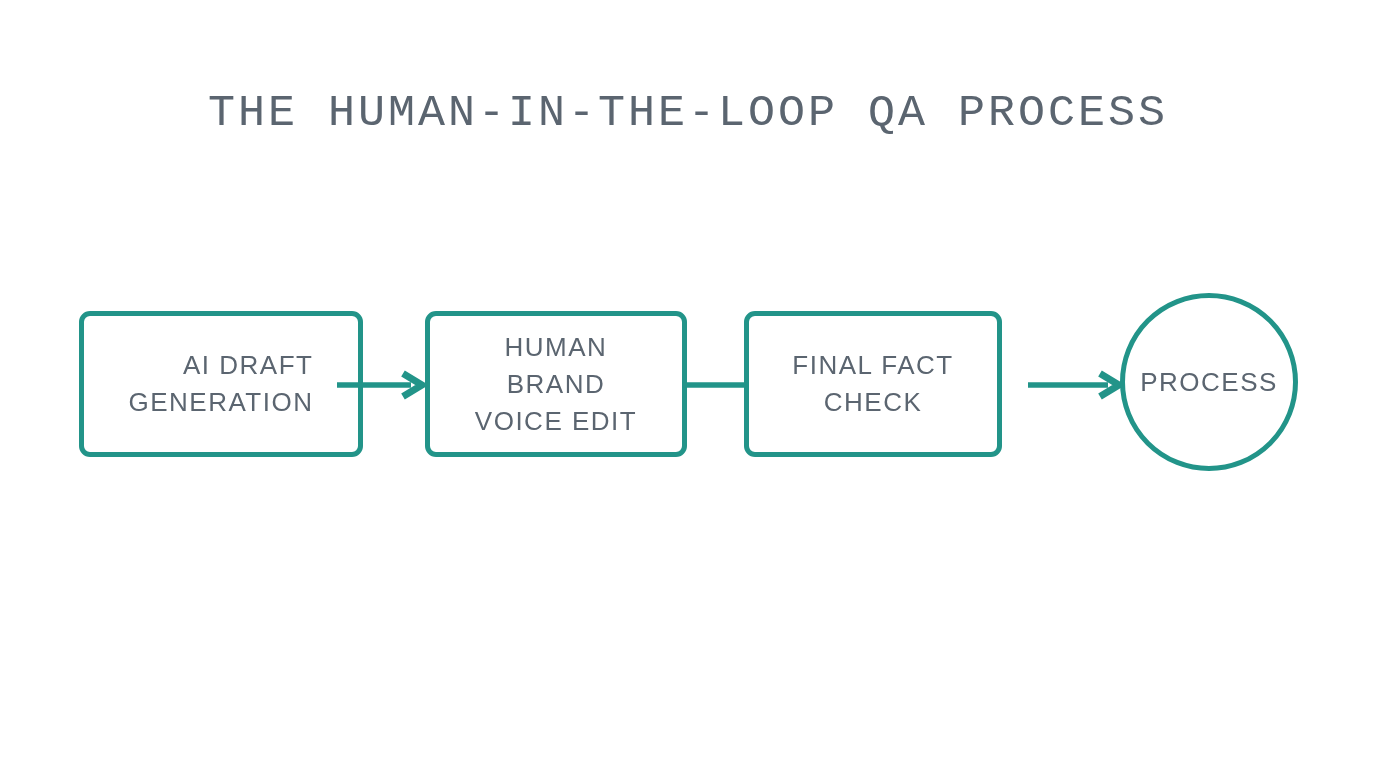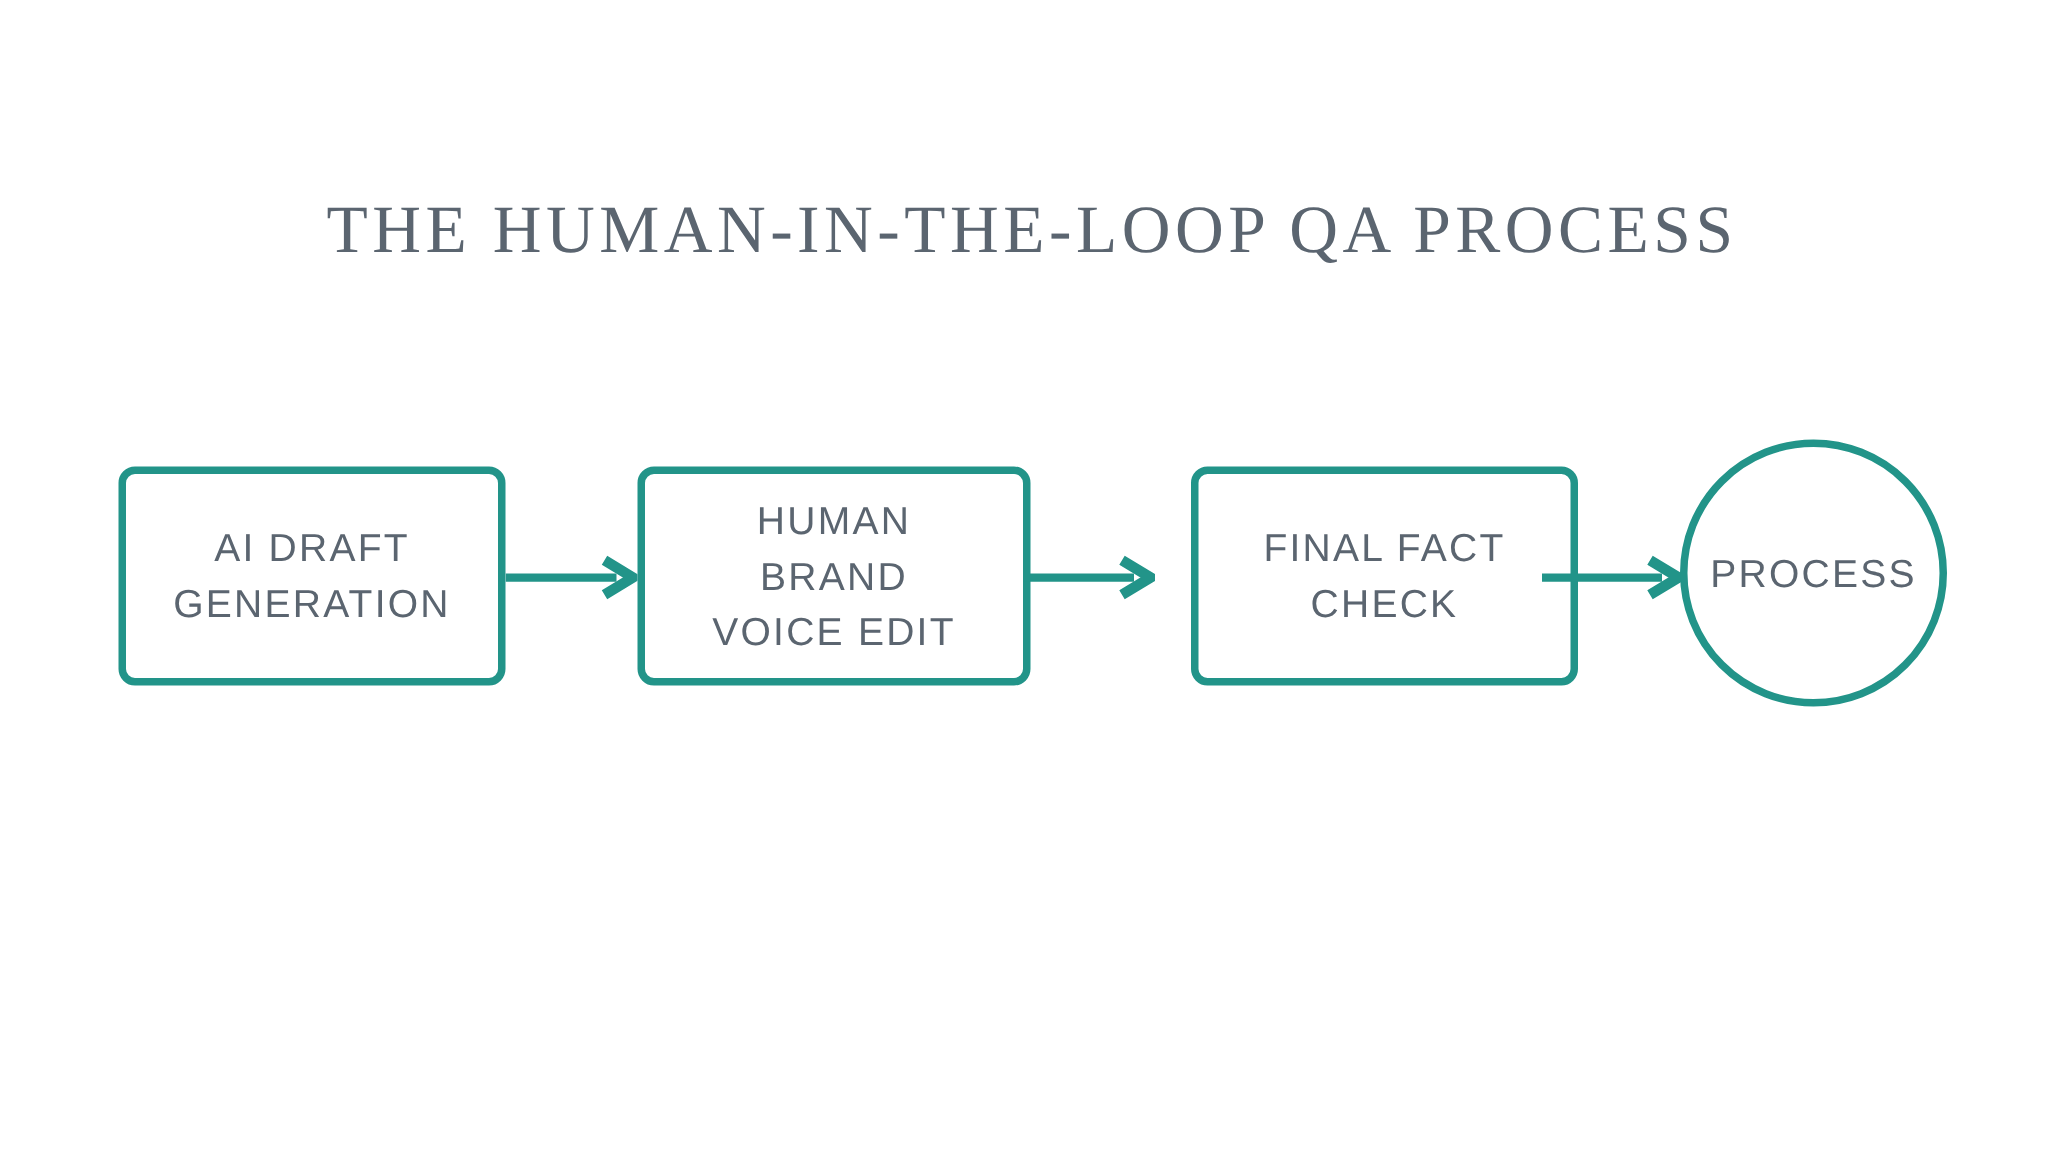--- a/index.html
+++ b/index.html
@@ -20,27 +20,26 @@
     width: 1376px;
     height: 768px;
     background: var(--bg);
   }
   .diagram-title {
     position: absolute;
     top: 88px;
     left: 0;
     width: 100%;
     text-align: center;
-    font-family: Liberation Serif, serif;
+    font-family: Liberation Mono, monospace;
     font-size: 45px;
     font-weight: 500;
     letter-spacing: 3px;
     color: var(--text);
     white-space: nowrap;
-    margin-top: 39px;
   }
   .node {
     position: absolute;
     display: flex;
     align-items: center;
     justify-content: center;
     background: var(--bg);
     border: 5px solid var(--accent);
     color: var(--text);
     text-align: center;
@@ -49,23 +48,23 @@
     font-family: "Liberation Sans", sans-serif;
     font-size: 26px;
     line-height: 37px;
     letter-spacing: 1.5px;
     color: var(--text);
     white-space: pre-line;
   }
   .node.rect { border-radius: 11px; }
   .node.circle { border-radius: 50%; }
 
-  #node-ai-draft   { left: 79px;  top: 311px; width: 258px; height: 146px; }
+  #node-ai-draft   { left: 79px;  top: 311px; width: 284px; height: 146px; text-align: right; }
   #node-brand-edit { left: 425px; top: 311px; width: 262px; height: 146px; }
-  #node-fact-check { left: 794px; top: 311px; width: 258px; height: 146px; }
+  #node-fact-check { left: 744px; top: 311px; width: 258px; height: 146px; }
   #node-publish    { left: 1120px; top: 293px; width: 178px; height: 178px; }
 
   .arrow {
     position: absolute;
     top: 365px;
     height: 40px;
     color: var(--accent);
     display: block;
   }
   #arrow-1 { left: 337px; width: 88px; }

